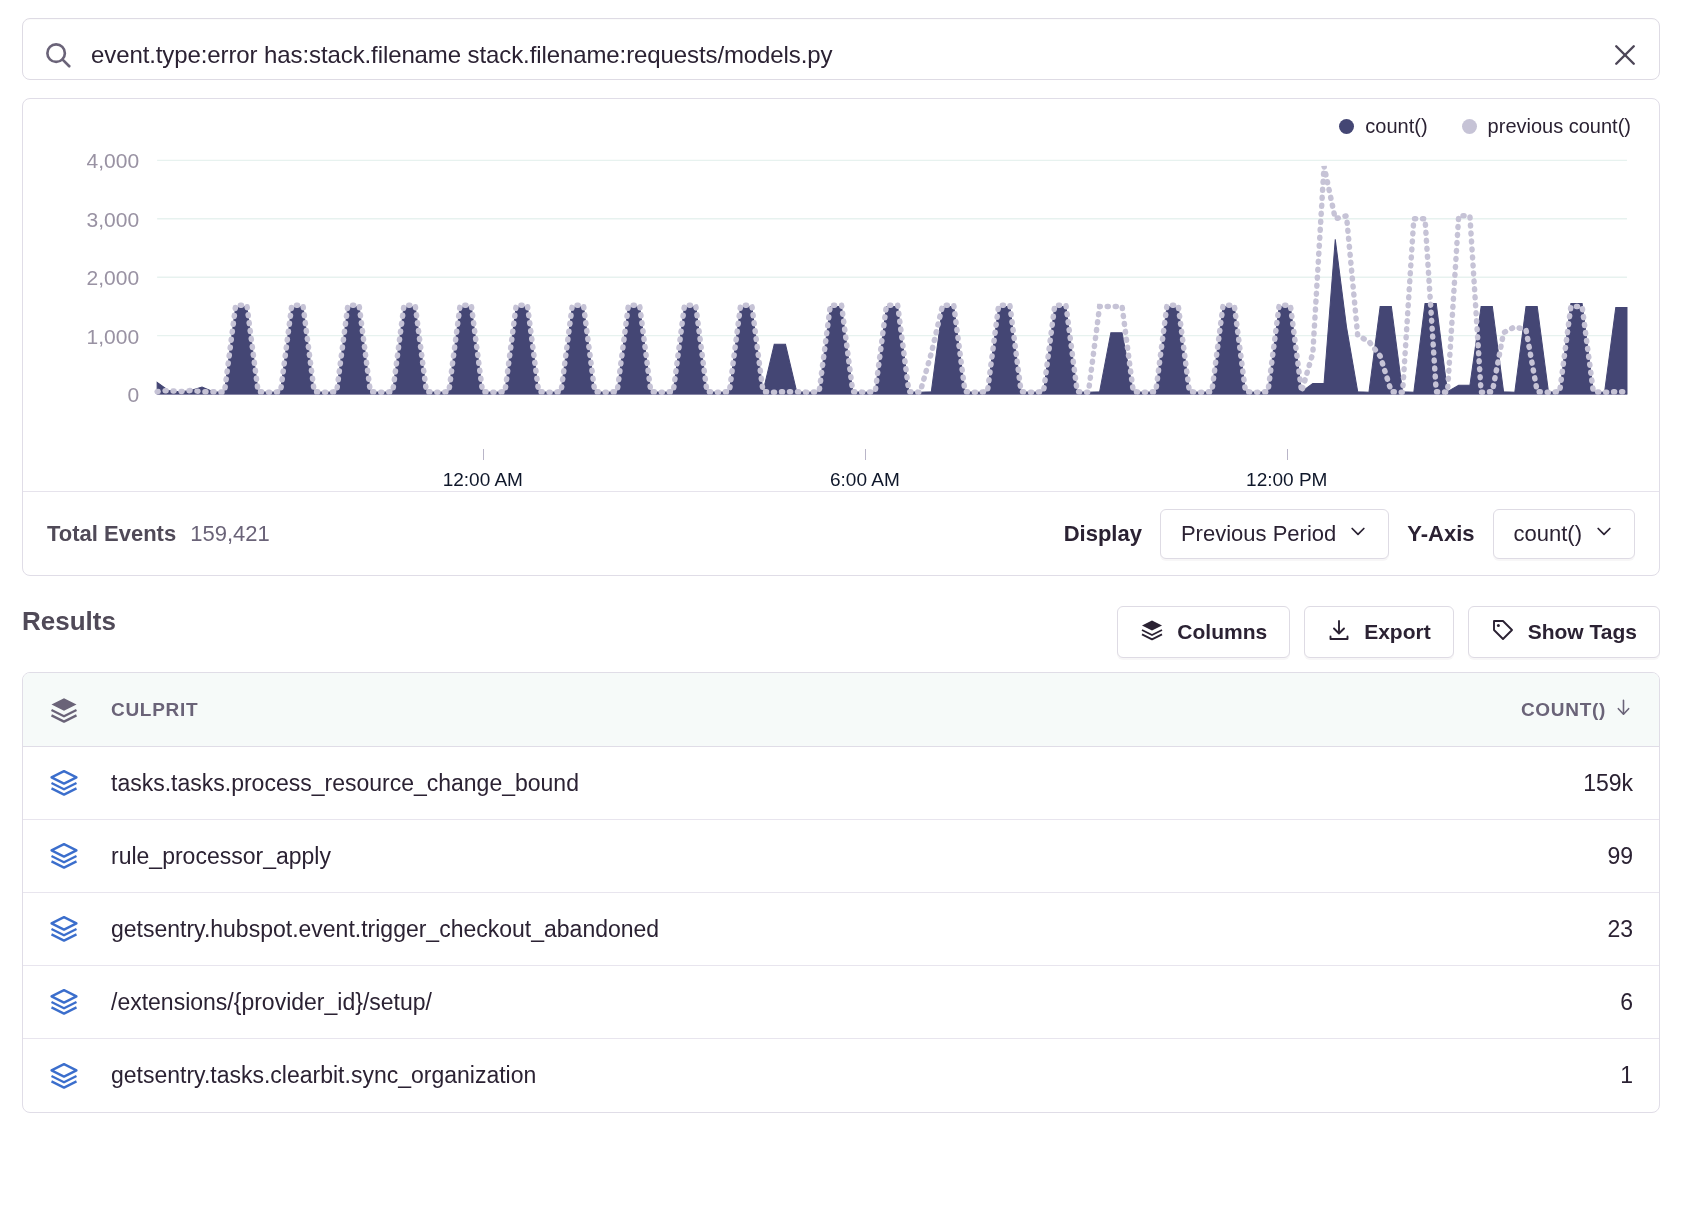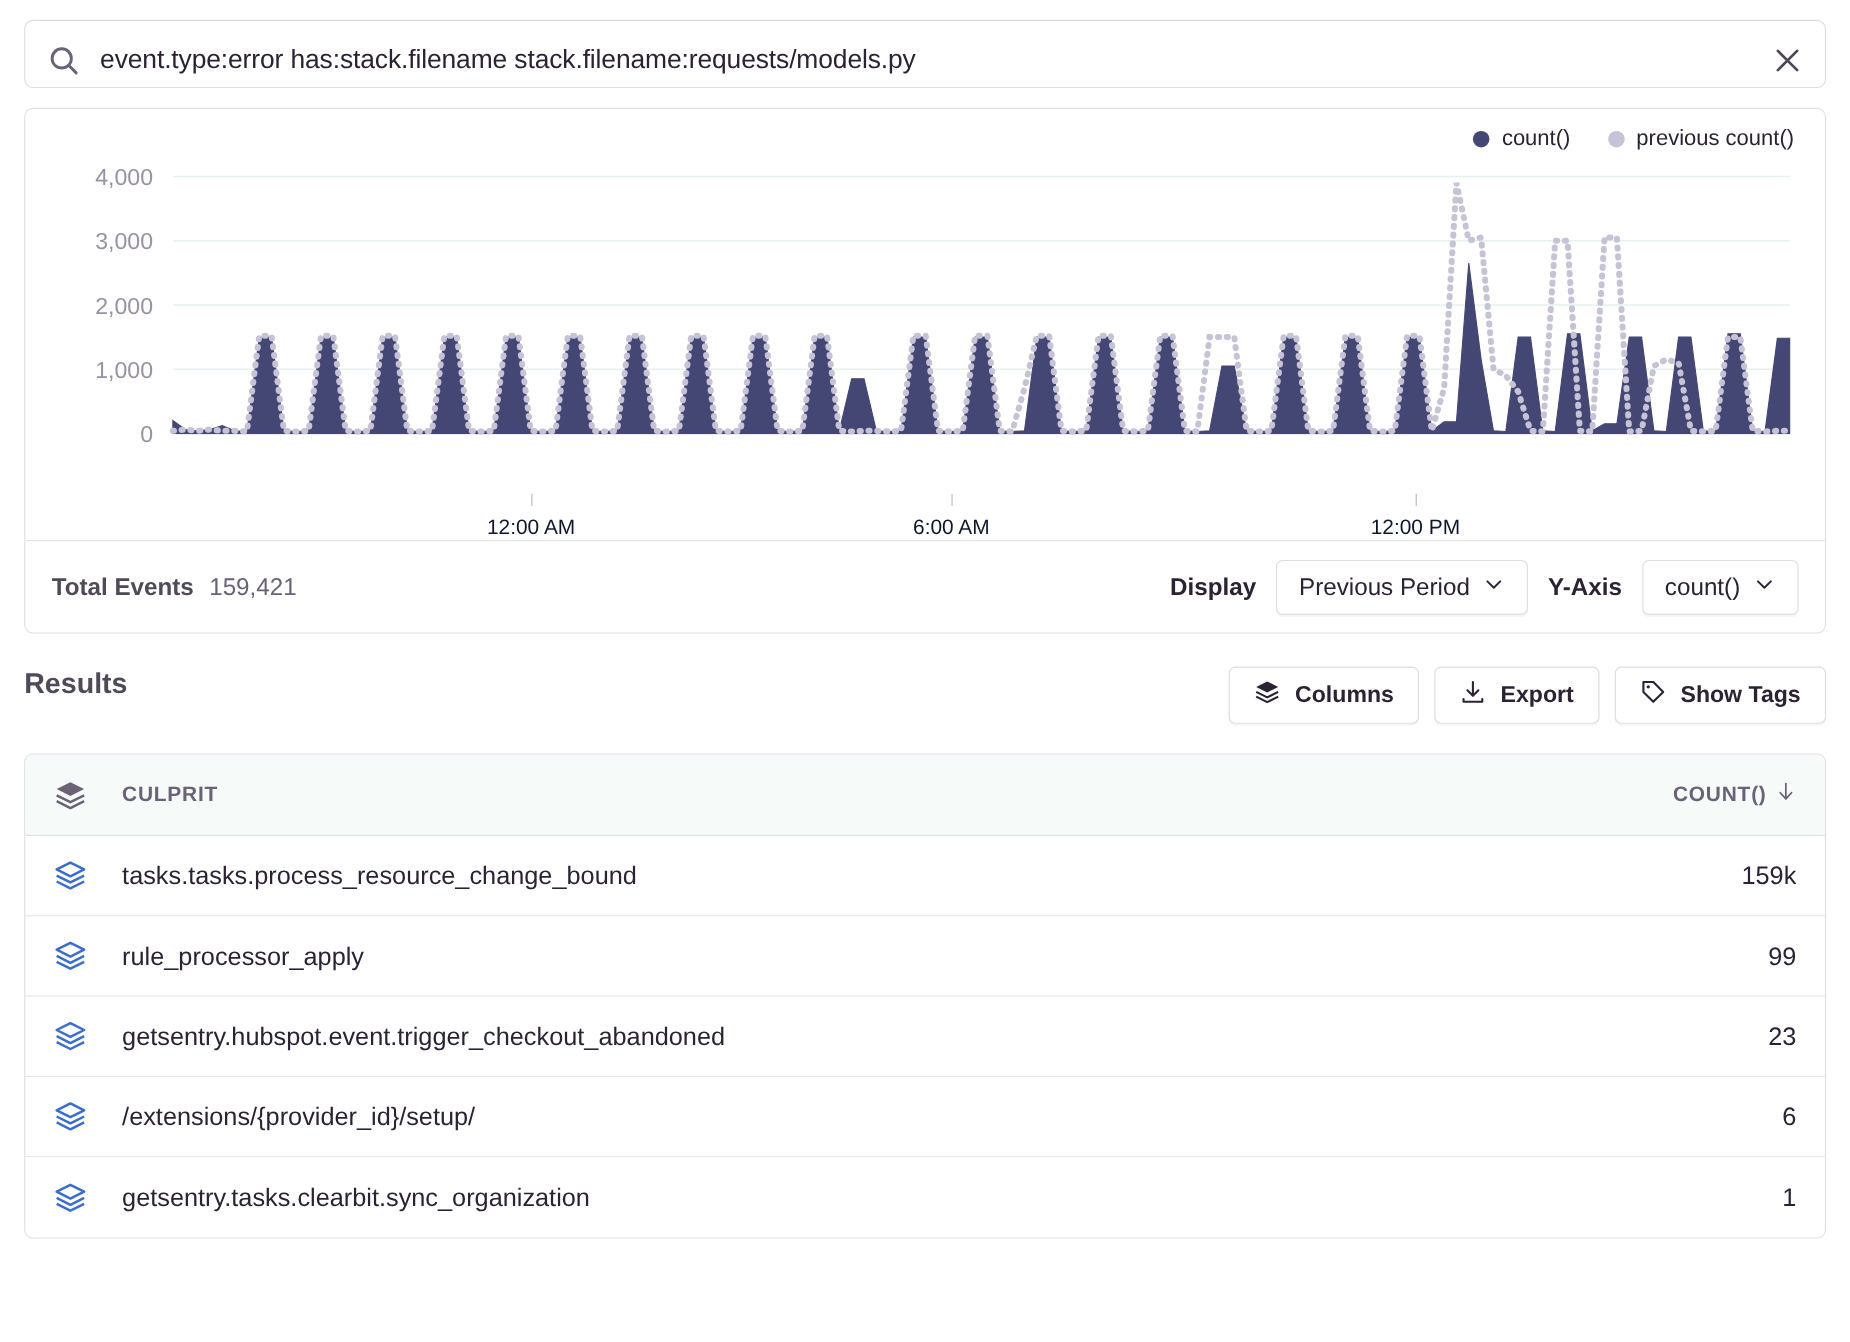--- a/index.html
+++ b/index.html
@@ -124,21 +124,21 @@
     padding: 0 22px;
     font-size: 21px;
     font-weight: bold;
     color: #2b2233;
     cursor: pointer;
     box-shadow: 0 2px 0 rgba(43,34,51,0.04);
   }
 
   
   .table {
-    margin-top: 21px;
+    margin-top: 8px;
     border: 1px solid #e0dde7;
     border-radius: 8px;
     overflow: hidden;
     background: #fff;
   }
   .thead {
     background: #f6faf9;
     height: 74px;
     display: flex;
     align-items: center;

